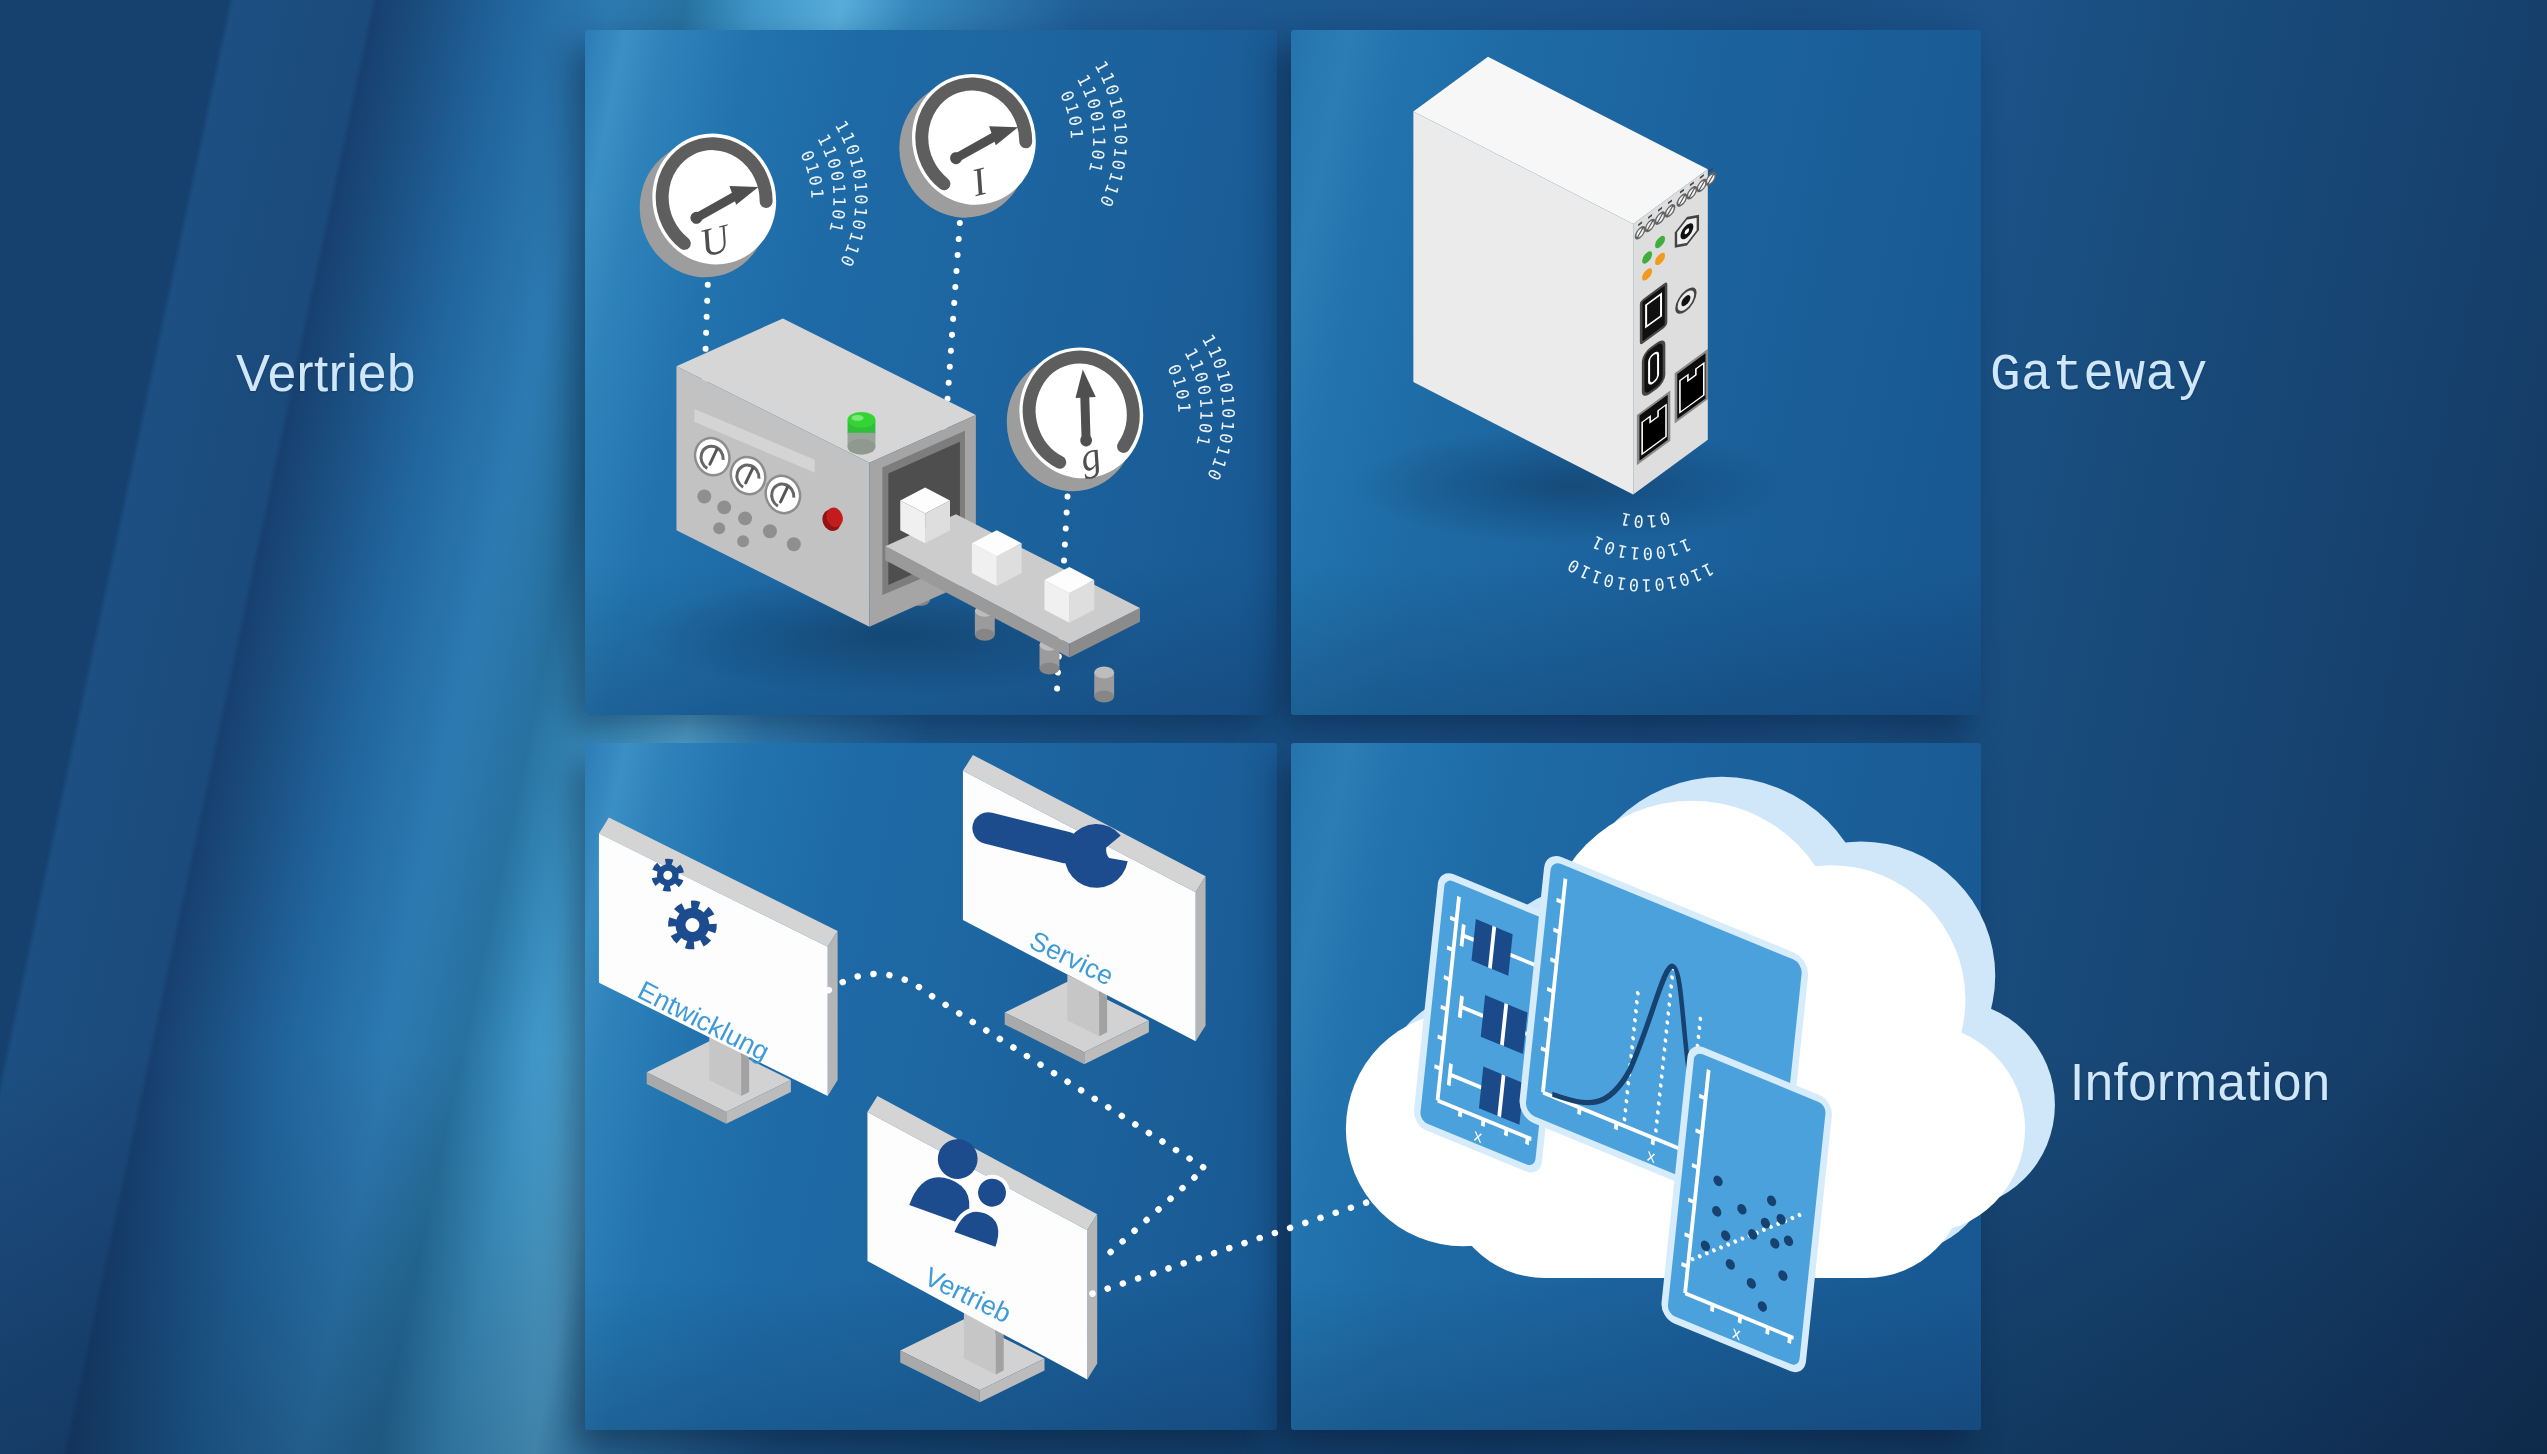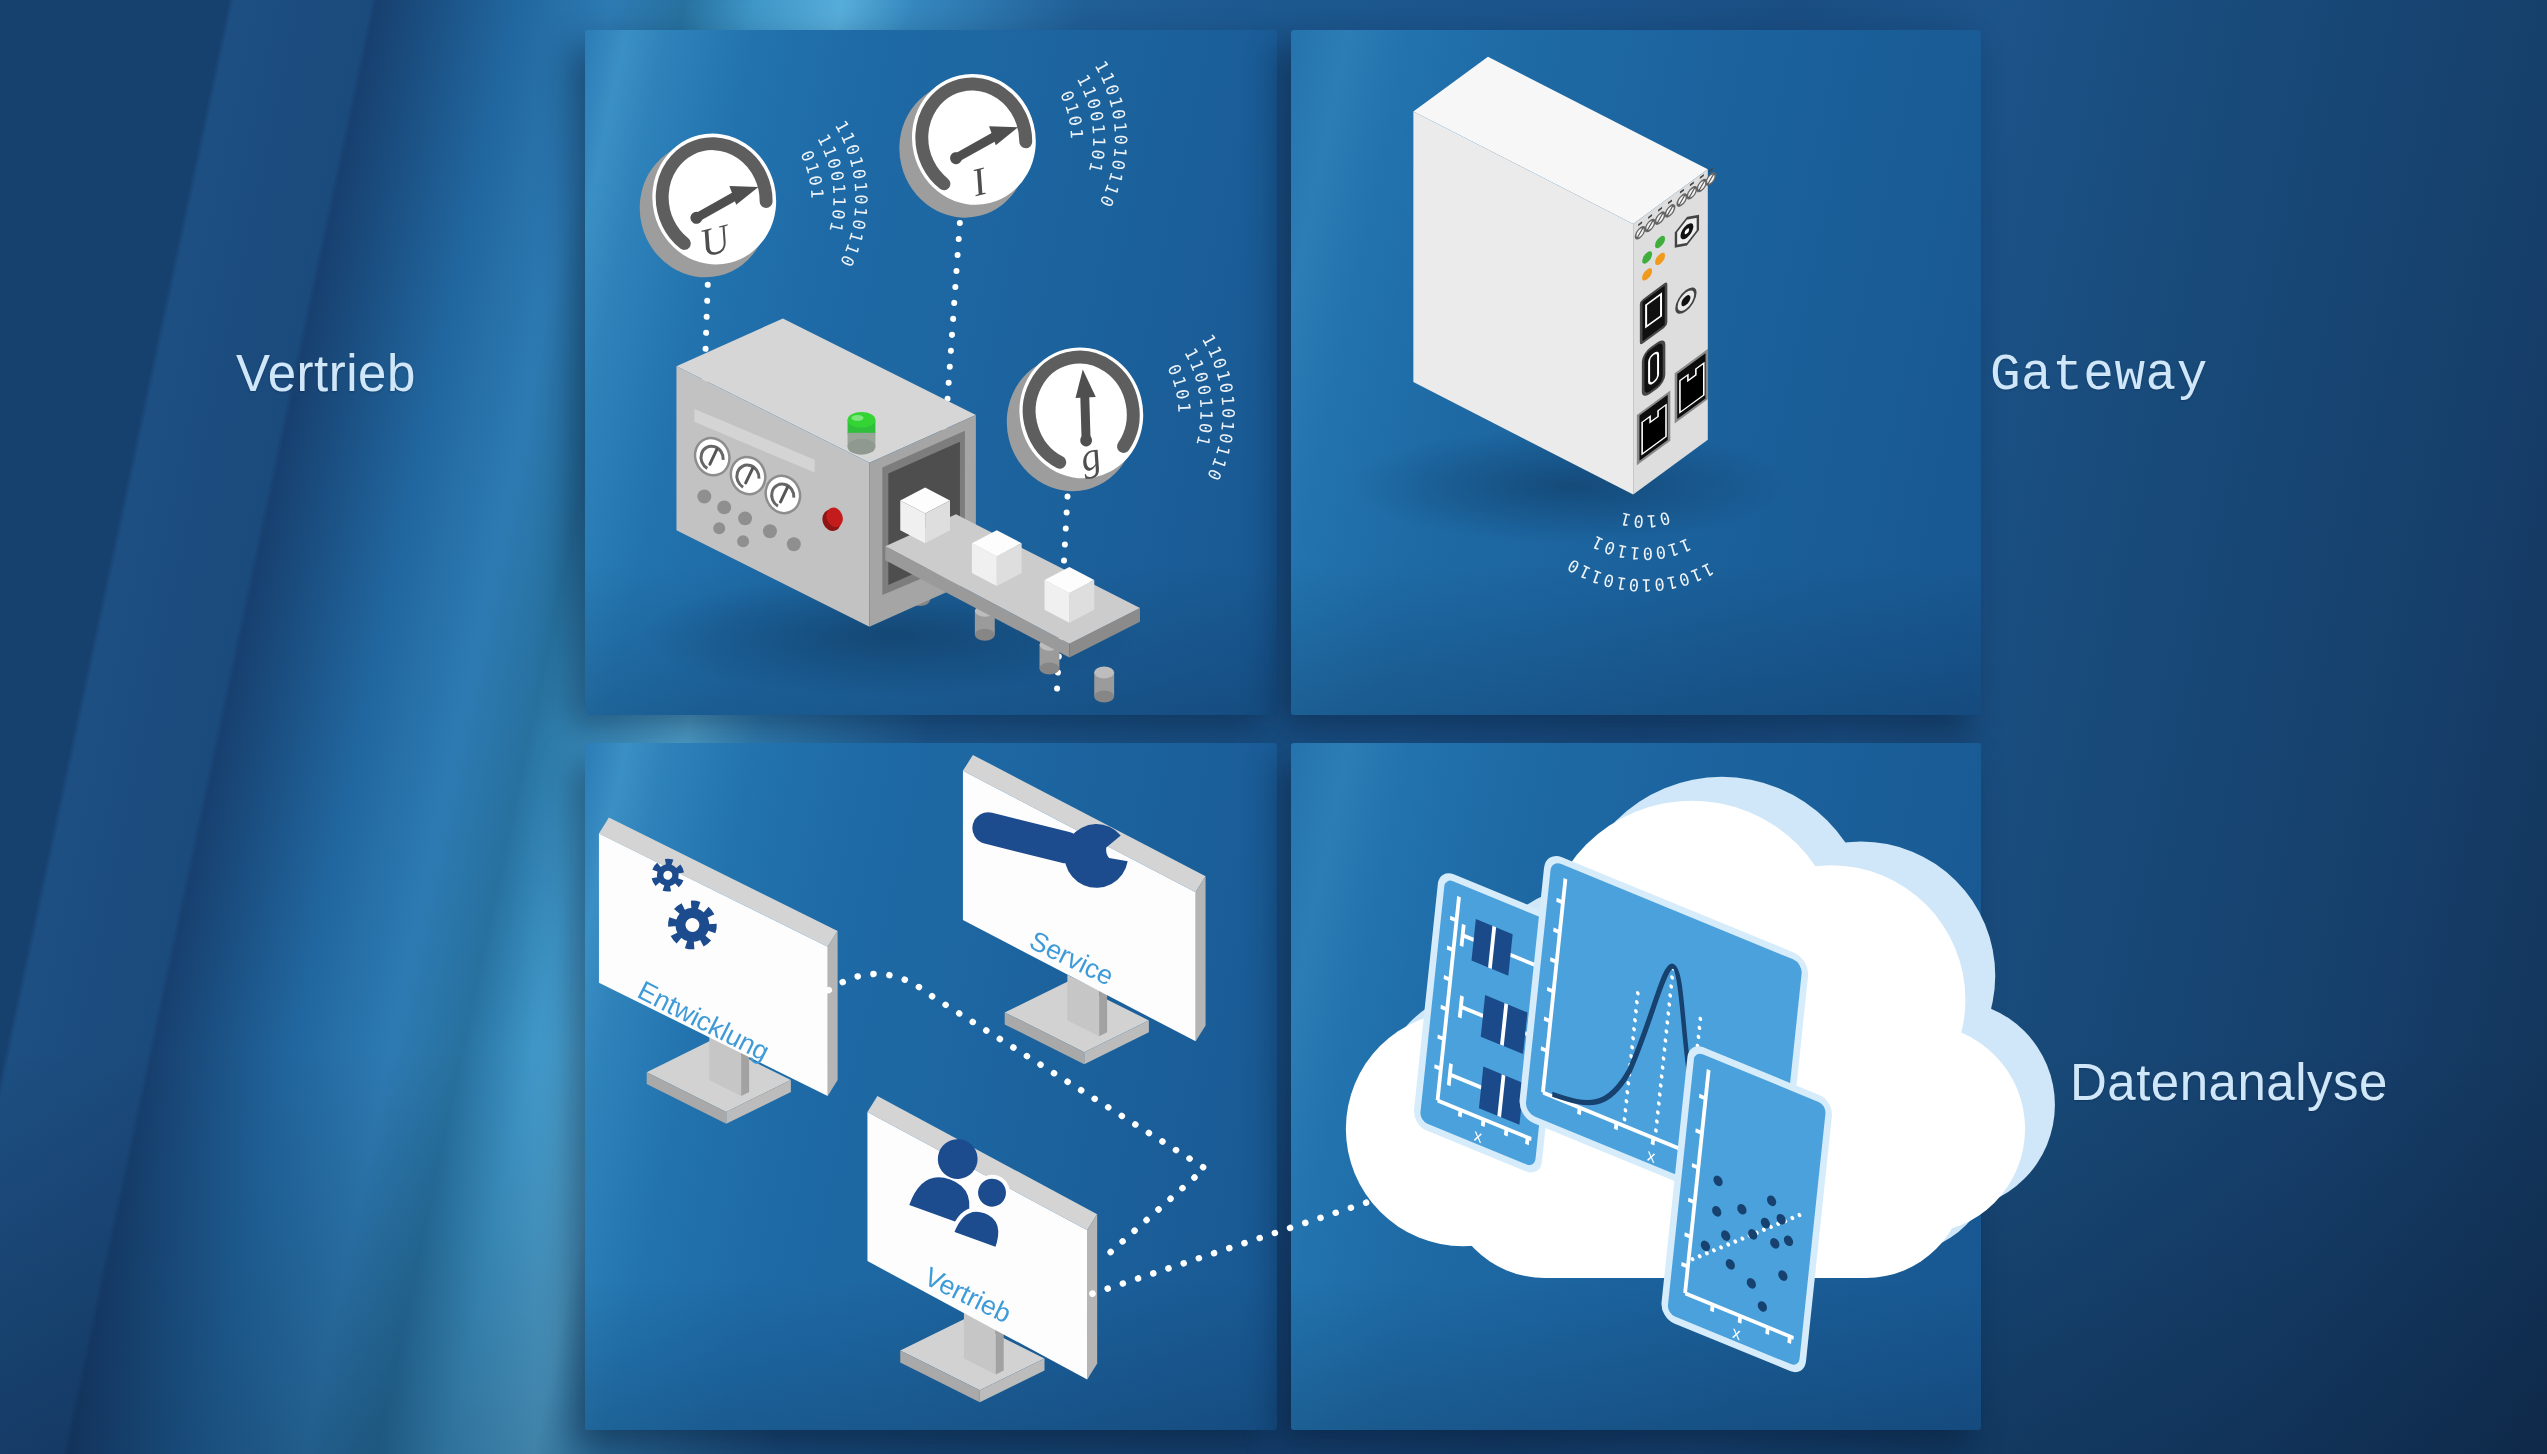--- a/index.html
+++ b/index.html
@@ -55,21 +55,21 @@
 
 <div id="stage">
 
   <div class="qpanel" style="left:585px;top:30px;width:692px;height:685px;"></div>
   <div class="qpanel dim" style="left:1291px;top:30px;width:690px;height:685px;"></div>
   <div class="qpanel" style="left:585px;top:743px;width:692px;height:687px;"></div>
   <div class="qpanel dim" style="left:1291px;top:743px;width:690px;height:687px;"></div>
 
   <div class="qlabel" style="left:236px;top:344px;">Vertrieb</div>
   <div class="qlabel" style="left:1990px;top:347px;font-family:Liberation Mono, monospace;">Gateway</div>
-  <div class="qlabel" style="left:2070px;top:1053px;">Datenanalyse</div>
+  <div class="qlabel" style="left:2070px;top:1053px;">Information</div>
 
   <svg style="left:572px;top:18px;" width="756" height="756" viewBox="0 0 760 760">
     <defs>
       <radialGradient id="shad" cx="50%" cy="50%" r="50%">
         <stop offset="0%" stop-color="#061a33" stop-opacity=".35"></stop>
         <stop offset="100%" stop-color="#061a33" stop-opacity="0"></stop>
       </radialGradient>
     </defs>
 
     <ellipse cx="320" cy="620" rx="250" ry="62" fill="url(#shad)"></ellipse>

